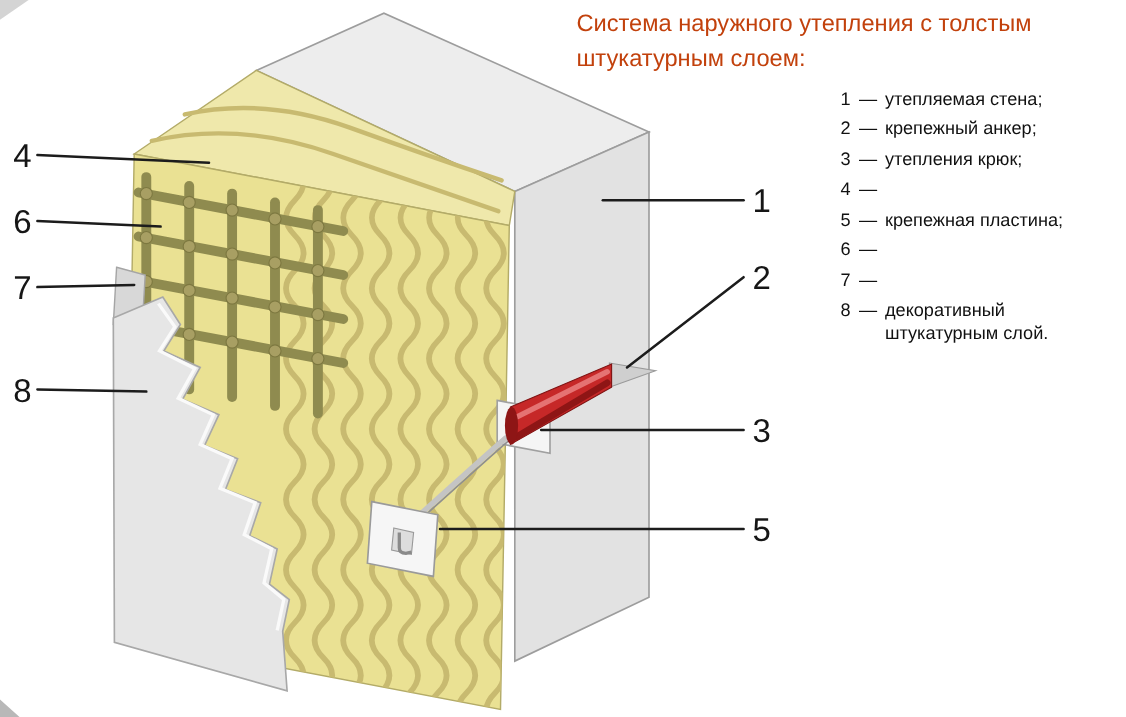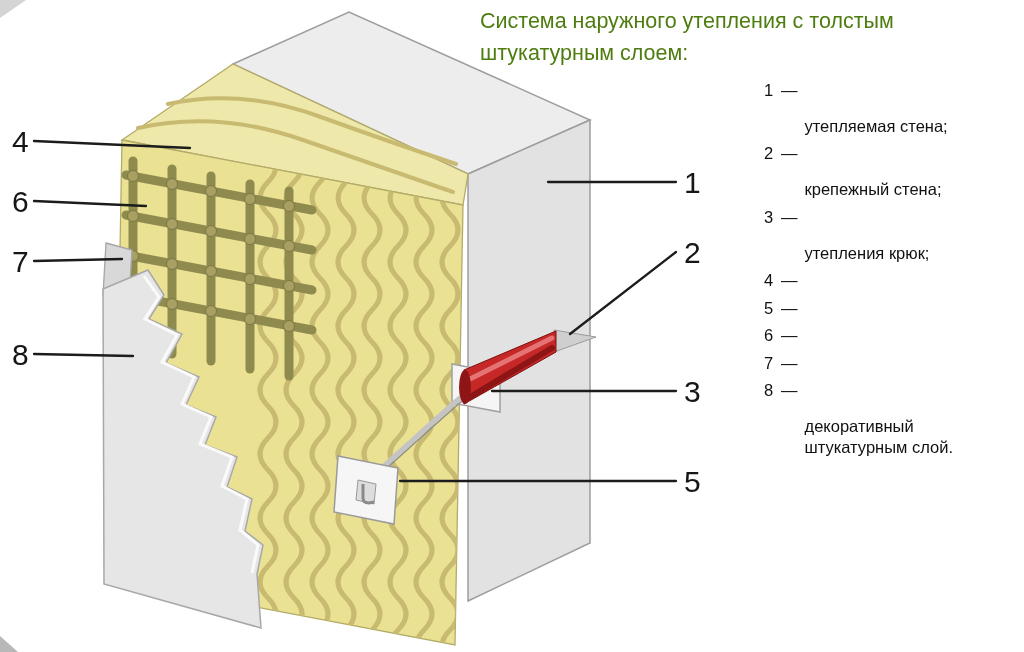--- a/index.html
+++ b/index.html
@@ -3,31 +3,31 @@
 <meta charset="utf-8">
 <style>
   html,body{margin:0;padding:0;background:#fff;}
   .canvas{
     position:relative;width:1024px;height:652px;background:#ffffff;overflow:hidden;
     font-family:"Liberation Sans","DejaVu Sans",sans-serif;color:#151515;
   }
   .diagram{position:absolute;left:0;top:0;width:1024px;height:652px;}
   .diagram text{font-size:30px;fill:#161616;font-family:inherit;}
   .title{
-    position:absolute;left:480px;top:5px;width:480px;
-    font-size:21.5px;line-height:1.5;color:#4d7c0f;
+    position:absolute;left:524px;top:5px;width:480px;
+    font-size:21.5px;line-height:1.5;color:#c2410c;
   }
   .legend{
     position:absolute;left:764px;top:80px;width:238px;
     font-size:16.5px;line-height:1.24;color:#111;
   }
   .legend-item{display:flex;margin-bottom:7px;}
   .legend-num{flex:0 0 15px;}
   .legend-dash{flex:0 0 auto;margin:0 7px 0 2px;}
-  .legend-text{flex:1 1 auto;white-space:pre-line;margin-top:36px;}
+  .legend-text{flex:1 1 auto;white-space:pre-line;}
 </style>
 </head>
 <body>
 
 <div class="canvas">
 
   <svg class="diagram" viewBox="0 0 1024 652">
     <defs>
       <clipPath id="faceClip">
         <polygon points="122,140 463,205 455,645 114,580"></polygon>
@@ -153,34 +153,35 @@
 
   <div class="legend">
     <div class="legend-item">
       <span class="legend-num">1</span>
       <span class="legend-dash">—</span>
       <span class="legend-text">утепляемая стена;</span>
     </div>
     <div class="legend-item">
       <span class="legend-num">2</span>
       <span class="legend-dash">—</span>
-      <span class="legend-text">крепежный стена;</span>
+      <span class="legend-text">крепежный анкер;</span>
     </div>
     <div class="legend-item">
       <span class="legend-num">3</span>
       <span class="legend-dash">—</span>
       <span class="legend-text">утепления крюк;</span>
     </div>
     <div class="legend-item">
       <span class="legend-num">4</span>
       <span class="legend-dash">—</span>
     </div>
     <div class="legend-item">
       <span class="legend-num">5</span>
       <span class="legend-dash">—</span>
+      <span class="legend-text">крепежная пластина;</span>
     </div>
     <div class="legend-item">
       <span class="legend-num">6</span>
       <span class="legend-dash">—</span>
     </div>
     <div class="legend-item">
       <span class="legend-num">7</span>
       <span class="legend-dash">—</span>
     </div>
     <div class="legend-item">

